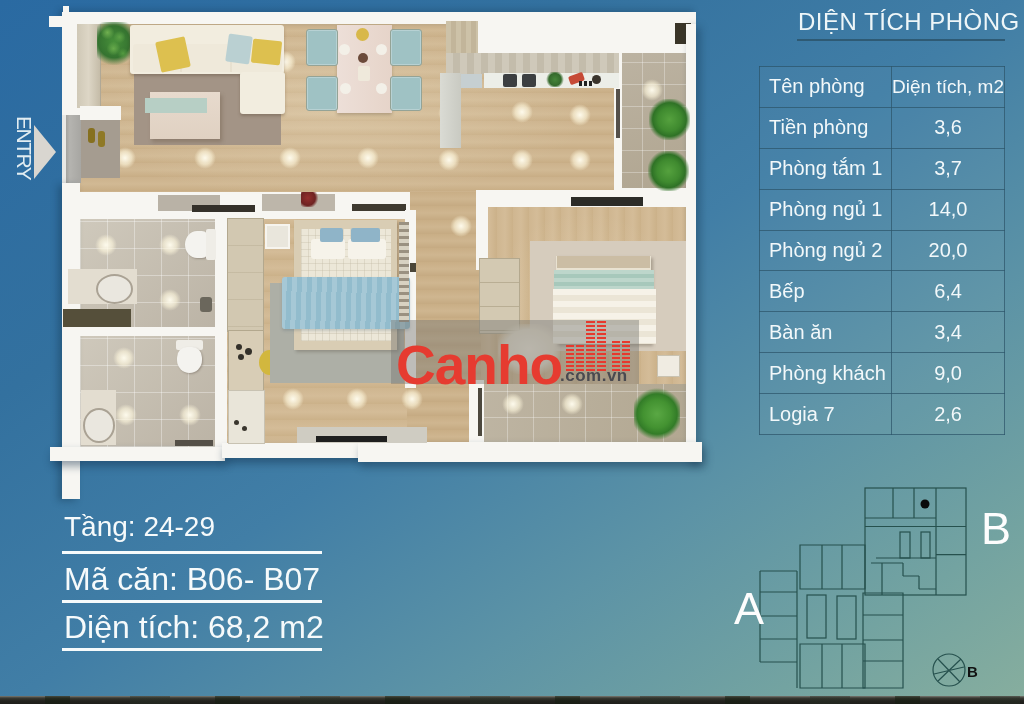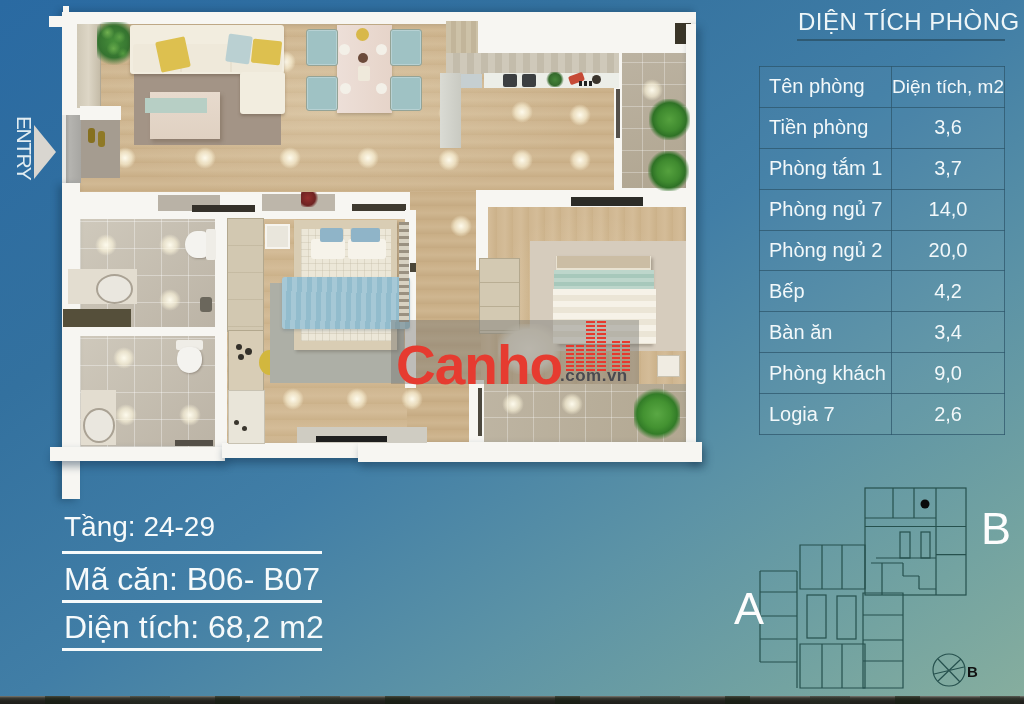--- a/index.html
+++ b/index.html
@@ -313,30 +313,30 @@
         </tr>
 <tr>
           <td>Tiền phòng</td>
           <td class="n">3,6</td>
         </tr>
 <tr>
           <td>Phòng tắm 1</td>
           <td class="n">3,7</td>
         </tr>
 <tr>
-          <td>Phòng ngủ 7</td>
+          <td>Phòng ngủ 1</td>
           <td class="n">14,0</td>
         </tr>
 <tr>
           <td>Phòng ngủ 2</td>
           <td class="n">20,0</td>
         </tr>
 <tr>
           <td>Bếp</td>
-          <td class="n">4,2</td>
+          <td class="n">6,4</td>
         </tr>
 <tr>
           <td>Bàn ăn</td>
           <td class="n">3,4</td>
         </tr>
 <tr>
           <td>Phòng khách</td>
           <td class="n">9,0</td>
         </tr>
 <tr>

